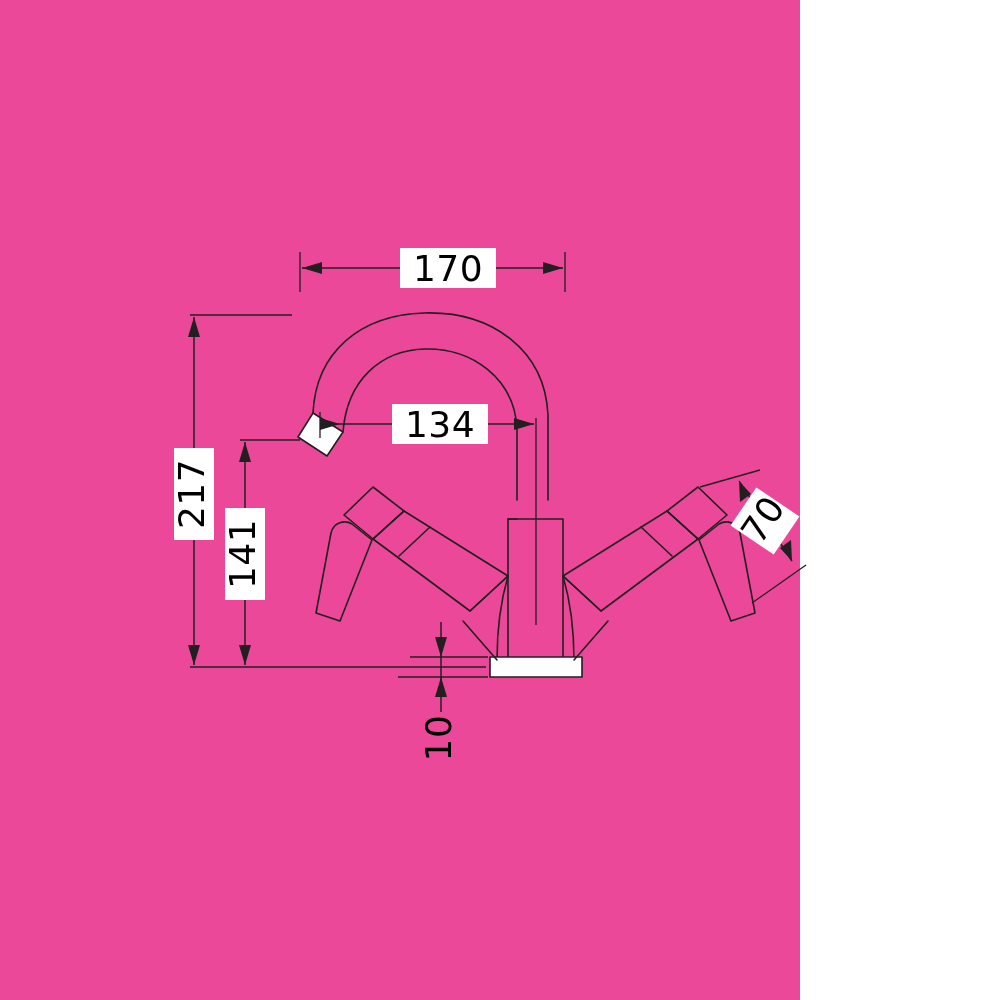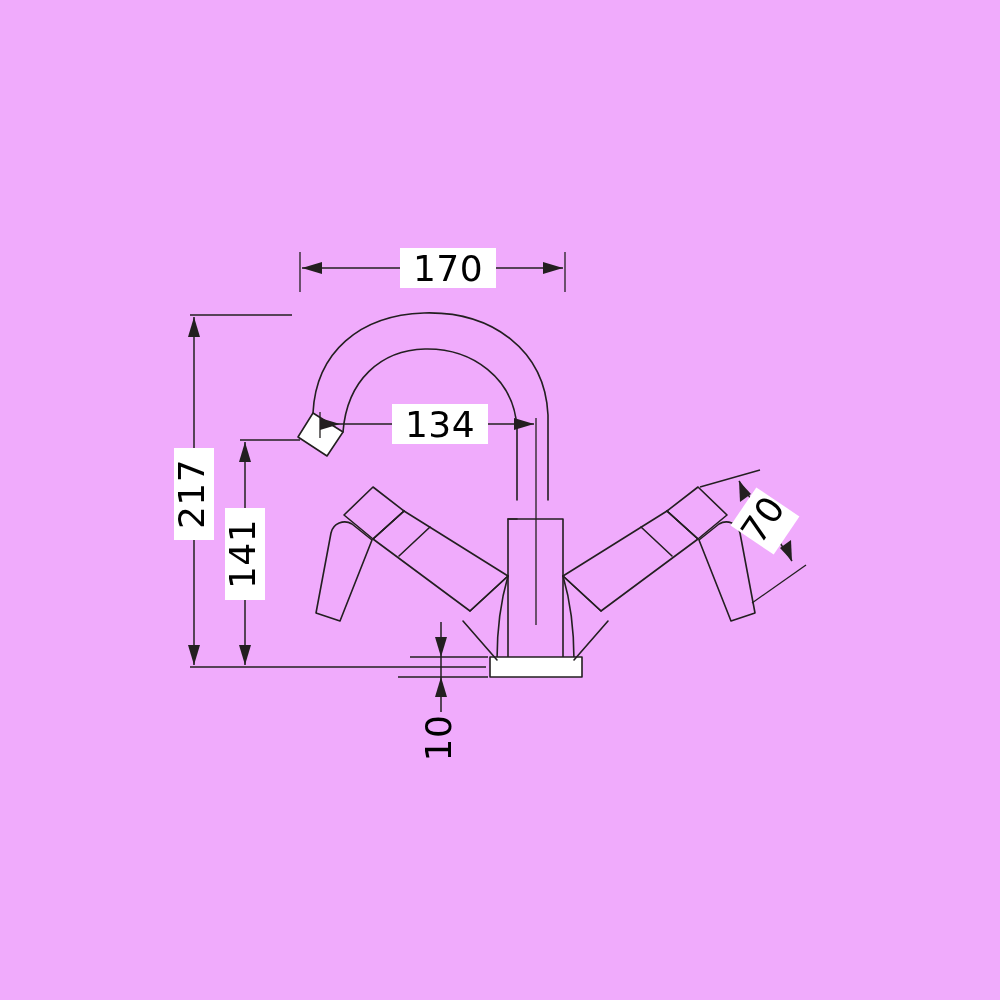--- a/index.html
+++ b/index.html
@@ -8,23 +8,23 @@
     background: #ffffff;
   }
   body {
     width: 1000px;
     height: 1000px;
     font-family: "Liberation Sans", sans-serif;
     overflow: hidden;
   }
   #drawing-root {
     position: relative;
-    width: 1000px;
+    width: 800px;
     height: 1000px;
-    background: #f0abfc;
+    background: #ec4899;
   }
   svg.tech-drawing {
     display: block;
     width: 1000px;
     height: 1000px;
   }
   .obj-line {
     fill: none;
     stroke: #231f20;
     stroke-width: 1.6;

